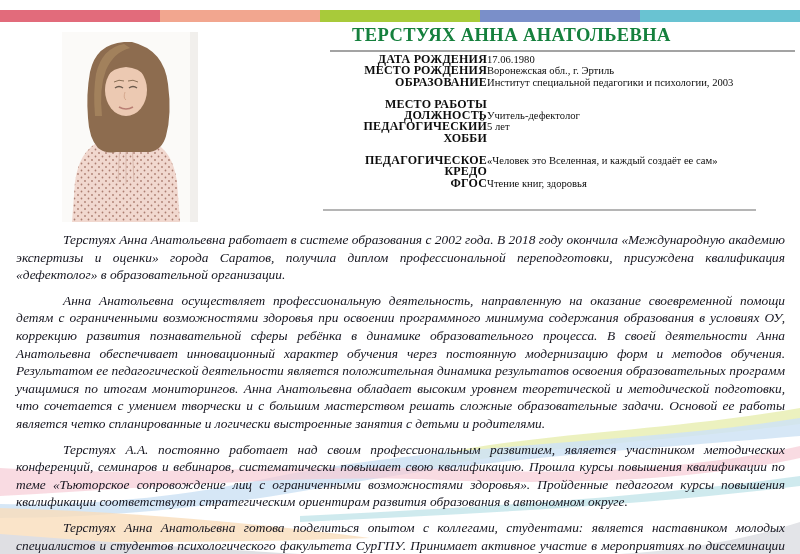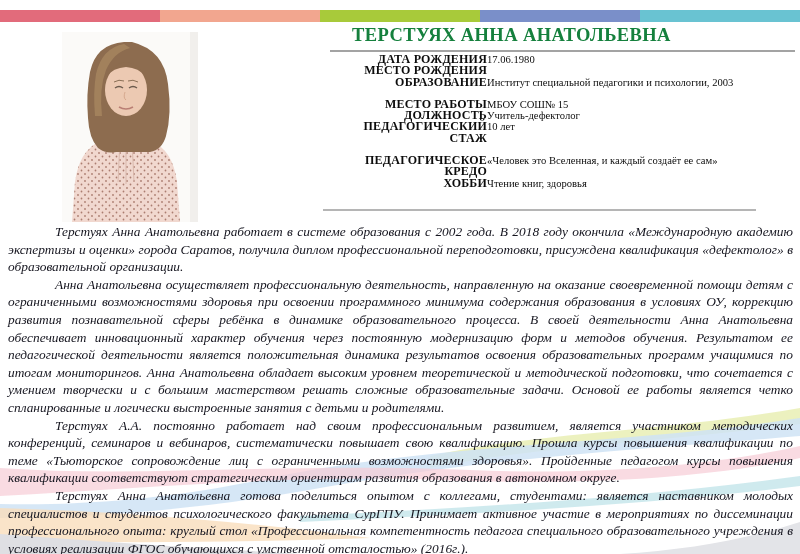--- a/index.html
+++ b/index.html
@@ -29,21 +29,21 @@
   
   .info{position:absolute;left:323px;top:54px;width:472px;z-index:1;}
   .igroup{margin-bottom:11px;}
   .irow{display:flex;line-height:11.3px;}
   .ilabel{flex:0 0 164px;font-size:12px;font-weight:bold;color:#0d0d0d;letter-spacing:.2px;text-align:right;}
   .ivalue{flex:1 1 auto;font-size:10.6px;font-weight:normal;color:#0d0d0d;}
   .info-underline{position:absolute;left:323px;top:209px;width:433px;height:2px;background:#b5b5b5;z-index:1;}
   
   .bio{position:absolute;left:8px;top:223px;width:785px;z-index:2;}
   .bio p{
-    margin:0;text-indent:47px;text-align:justify;
+    margin:8px;text-indent:47px;text-align:justify;
     font-style:italic;font-size:13.4px;line-height:17.6px;color:#15151f;
   }
 </style>
 </head>
 <body>
 
 <div class="slide">
 
   <svg class="ribbons" viewBox="0 0 800 170" xmlns="http://www.w3.org/2000/svg" aria-hidden="true">
     <path opacity="0.85" d="M800,24 C660,48 540,48 430,72 L430,84 C540,62 660,58 800,40 Z" fill="#e9efb4"></path>
@@ -100,47 +100,47 @@
   </div>
 
   <div class="info">
     <div class="igroup">
       <div class="irow">
         <div class="ilabel">ДАТА РОЖДЕНИЯ</div>
         <div class="ivalue">17.06.1980</div>
       </div>
       <div class="irow">
         <div class="ilabel">МЕСТО РОЖДЕНИЯ</div>
+        <div class="ivalue">Воронежская обл., г. Эртиль</div>
       </div>
       <div class="irow">
         <div class="ilabel">ОБРАЗОВАНИЕ</div>
         <div class="ivalue">Институт специальной педагогики и психологии, 2003</div>
       </div>
     </div>
     <div class="igroup">
       <div class="irow">
         <div class="ilabel">МЕСТО РАБОТЫ</div>
-        <div class="ivalue">МБОУ СОШ№ 15</div>
       </div>
       <div class="irow">
         <div class="ilabel">ДОЛЖНОСТЬ</div>
         <div class="ivalue">Учитель-дефектолог</div>
       </div>
       <div class="irow">
-        <div class="ilabel">ПЕДАГОГИЧЕСКИЙ СТАЖ</div>
-        <div class="ivalue">10 лет</div>
+        <div class="ilabel">ПЕДАГОГИЧЕСКИЙ ХОББИ</div>
+        <div class="ivalue">5 лет</div>
       </div>
     </div>
     <div class="igroup">
       <div class="irow">
         <div class="ilabel">ПЕДАГОГИЧЕСКОЕ КРЕДО</div>
         <div class="ivalue">«Человек это Вселенная, и каждый создаёт ее сам»</div>
       </div>
       <div class="irow">
-        <div class="ilabel">ХОББИ</div>
+        <div class="ilabel">ФГОС</div>
         <div class="ivalue">Чтение книг, здоровья</div>
       </div>
     </div>
   </div>
   <div class="info-underline"></div>
 
   <div class="bio">
     <p>Терстуях Анна Анатольевна работает в системе образования с 2002 года. В 2018 году окончила «Международную академию экспертизы и оценки» города Саратов, получила диплом профессиональной переподготовки, присуждена квалификация «дефектолог» в образовательной организации.</p>
     <p>Анна Анатольевна осуществляет профессиональную деятельность, направленную на оказание своевременной помощи детям с ограниченными возможностями здоровья при освоении программного минимума содержания образования в условиях ОУ, коррекцию развития познавательной сферы ребёнка в динамике образовательного процесса. В своей деятельности Анна Анатольевна обеспечивает инновационный характер обучения через постоянную модернизацию форм и методов обучения. Результатом ее педагогической деятельности является положительная динамика результатов освоения образовательных программ учащимися по итогам мониторингов. Анна Анатольевна обладает высоким уровнем теоретической и методической подготовки, что сочетается с умением творчески и с большим мастерством решать сложные образовательные задачи.  Основой ее работы является четко спланированные и логически выстроенные занятия с детьми и родителями.</p>
     <p>Терстуях А.А. постоянно работает над своим профессиональным развитием, является участником методических конференций, семинаров и вебинаров, систематически повышает свою квалификацию. Прошла курсы повышения квалификации по теме «Тьюторское сопровождение лиц с ограниченными возможностями здоровья». Пройденные педагогом курсы повышения квалификации соответствуют стратегическим ориентирам развития образования в автономном округе.</p>

